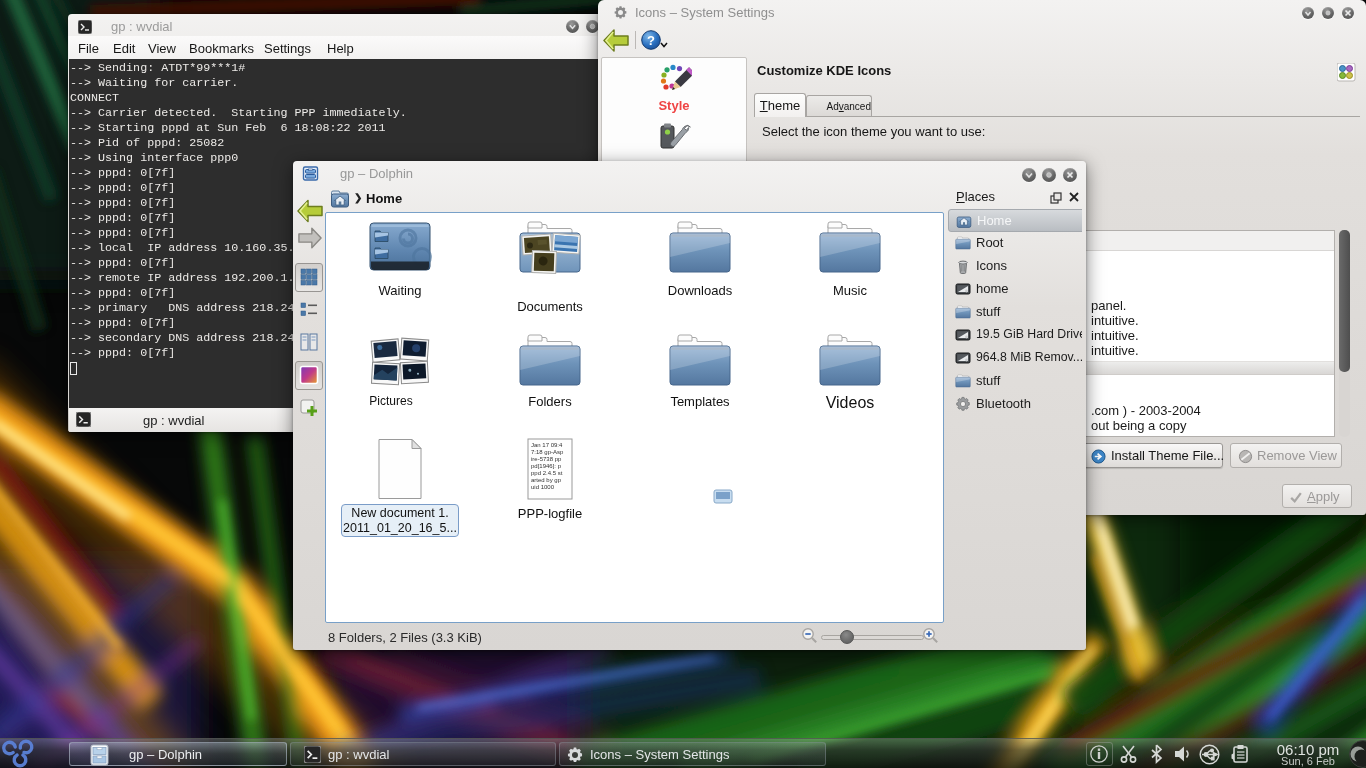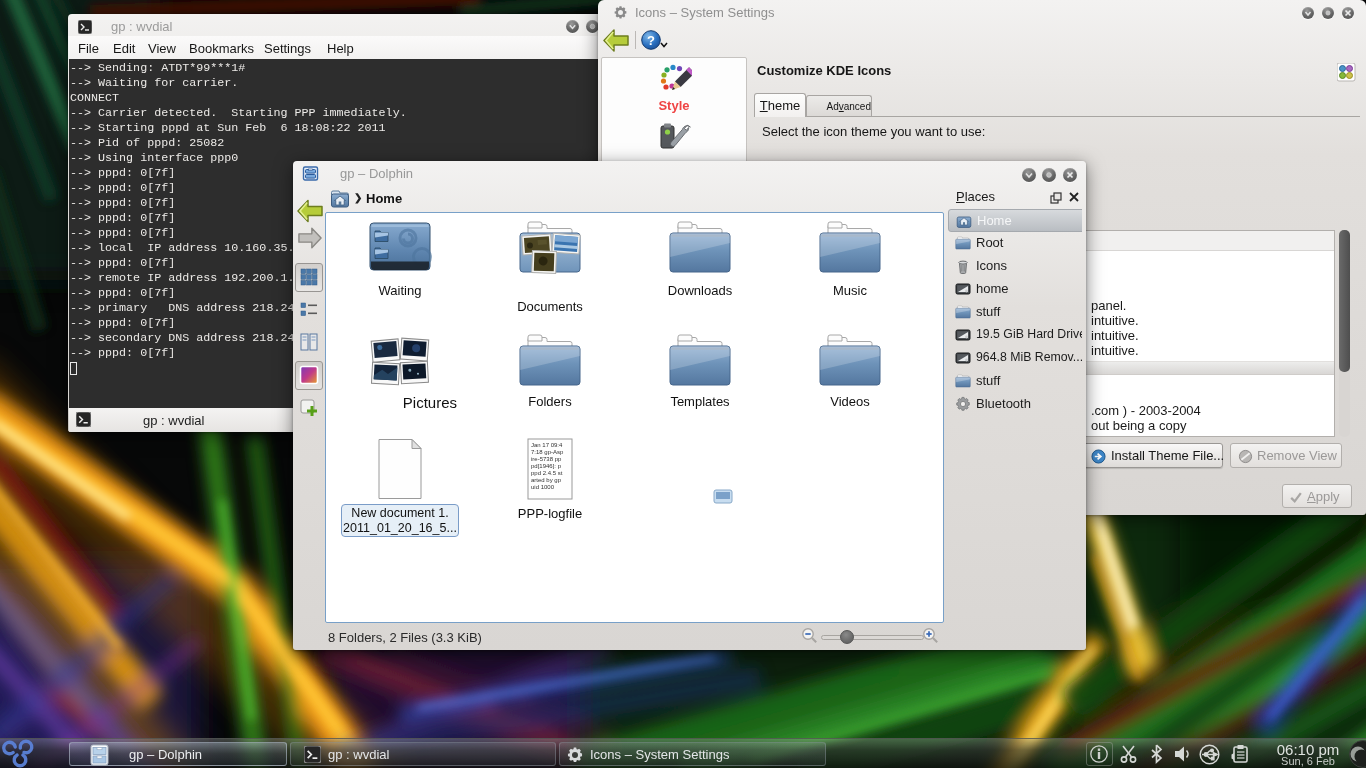--- a/index.html
+++ b/index.html
@@ -601,21 +601,21 @@
             <rect x="6" y="31" width="23" height="15" fill="#14243a"></rect>
             <path d="M6 42 l8 -6 l6 4 l9 -7 v13 h-23 z" fill="#24425f"></path>
           </g>
 <g transform="rotate(-3 46 40)">
             <rect x="33" y="28" width="27" height="21" fill="#f8f8f8" stroke="#8a8a8a"></rect>
             <rect x="35" y="30" width="23" height="15" fill="#0c1828"></rect>
             <circle cx="42" cy="36" r="1.5" fill="#8ab"></circle>
             <circle cx="50" cy="40" r="1" fill="#9bc"></circle>
           </g>
 </svg></div>
-<div style="position:absolute;left:12px;top:182px;width:120px;text-align:right;font-size:15px;color:#111;">Pictures</div>
+<div style="position:absolute;left:6px;top:182px;width:120px;text-align:center;font-size:12px;color:#111;">Pictures</div>
 <div style="position:absolute;left:193px;top:122px;width:64px;height:54px;"><svg width="64" height="54" viewBox="0 0 64 54">
           <path d="M12 3.5 h15 a2 2 0 0 1 2 2 v2 h23 a2 2 0 0 1 2 2 v5 H10 V5.5 a2 2 0 0 1 2-2 z" fill="#fcfcfc" stroke="#a8a8a8" stroke-width="1"></path>
           <path d="M12 1 h10 a2 2 0 0 1 2 2 v4 h-14 V3 a2 2 0 0 1 2-2 z" fill="#fcfcfc" stroke="#a8a8a8" stroke-width="1"></path>
           <rect x="2" y="12" width="60" height="39" rx="3" fill="url(#foldg)" stroke="#47678c"></rect>
           <rect x="3.5" y="13.5" width="57" height="2.2" fill="#93a7bd"></rect>
           <path d="M2 15 q0-3 3-3 h54 q3 0 3 3 v7 L2 36 z" fill="#ffffff" opacity=".2"></path>
         </svg></div>
 <div style="position:absolute;left:165px;top:182px;width:120px;text-align:center;font-size:13px;color:#111;">Folders</div>
 <div style="position:absolute;left:343px;top:122px;width:64px;height:54px;"><svg width="64" height="54" viewBox="0 0 64 54">
           <path d="M12 3.5 h15 a2 2 0 0 1 2 2 v2 h23 a2 2 0 0 1 2 2 v5 H10 V5.5 a2 2 0 0 1 2-2 z" fill="#fcfcfc" stroke="#a8a8a8" stroke-width="1"></path>
@@ -625,21 +625,21 @@
           <path d="M2 15 q0-3 3-3 h54 q3 0 3 3 v7 L2 36 z" fill="#ffffff" opacity=".2"></path>
         </svg></div>
 <div style="position:absolute;left:315px;top:182px;width:120px;text-align:center;font-size:13px;color:#111;">Templates</div>
 <div style="position:absolute;left:493px;top:122px;width:64px;height:54px;"><svg width="64" height="54" viewBox="0 0 64 54">
           <path d="M12 3.5 h15 a2 2 0 0 1 2 2 v2 h23 a2 2 0 0 1 2 2 v5 H10 V5.5 a2 2 0 0 1 2-2 z" fill="#fcfcfc" stroke="#a8a8a8" stroke-width="1"></path>
           <path d="M12 1 h10 a2 2 0 0 1 2 2 v4 h-14 V3 a2 2 0 0 1 2-2 z" fill="#fcfcfc" stroke="#a8a8a8" stroke-width="1"></path>
           <rect x="2" y="12" width="60" height="39" rx="3" fill="url(#foldg)" stroke="#47678c"></rect>
           <rect x="3.5" y="13.5" width="57" height="2.2" fill="#93a7bd"></rect>
           <path d="M2 15 q0-3 3-3 h54 q3 0 3 3 v7 L2 36 z" fill="#ffffff" opacity=".2"></path>
         </svg></div>
-<div style="position:absolute;left:465px;top:182px;width:120px;text-align:center;font-size:13px;color:#111;">Videos</div>
+<div style="position:absolute;left:465px;top:182px;width:120px;text-align:center;font-size:16px;color:#111;">Videos</div>
 <div style="position:absolute;left:52px;top:226px;width:46px;height:62px;"><svg width="46" height="62" viewBox="0 0 46 62">
 <path d="M2 1.5 h33 l9 9 V60.5 H2 z" fill="#fefefe" stroke="#9a9a9a"></path>
 <path d="M35 1.5 l9 9 h-9 z" fill="#e0e0e0" stroke="#9a9a9a"></path>
 </svg></div>
 <div style="position:absolute;left:16px;top:292px;width:118px;height:33px;background:rgba(214,228,242,.6);border:1px solid #7a9cc8;border-radius:4px;font-size:12.5px;color:#111;text-align:center;line-height:15px;padding-top:1px;">New document 1.<br>2011_01_20_16_5...</div>
 <div style="position:absolute;left:202px;top:226px;width:46px;height:62px;"><svg width="46" height="62" viewBox="0 0 46 62">
 <rect x="1" y="1" width="44" height="60" fill="#fefefe" stroke="#9a9a9a"></rect>
 <text x="4" y="9" font-size="6" fill="#333" font-family="Liberation Sans">Jan 17 09:4</text>
 <text x="4" y="16" font-size="6" fill="#333" font-family="Liberation Sans">7:18 gp-Asp</text>
 <text x="4" y="23" font-size="6" fill="#333" font-family="Liberation Sans">ire-5738 pp</text>

